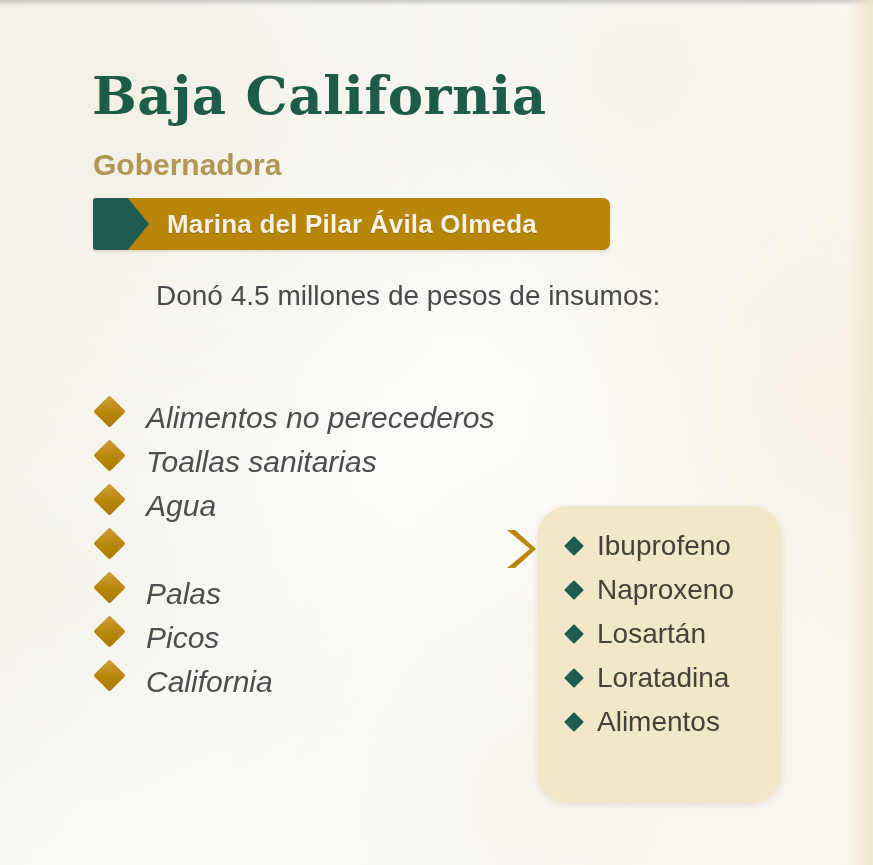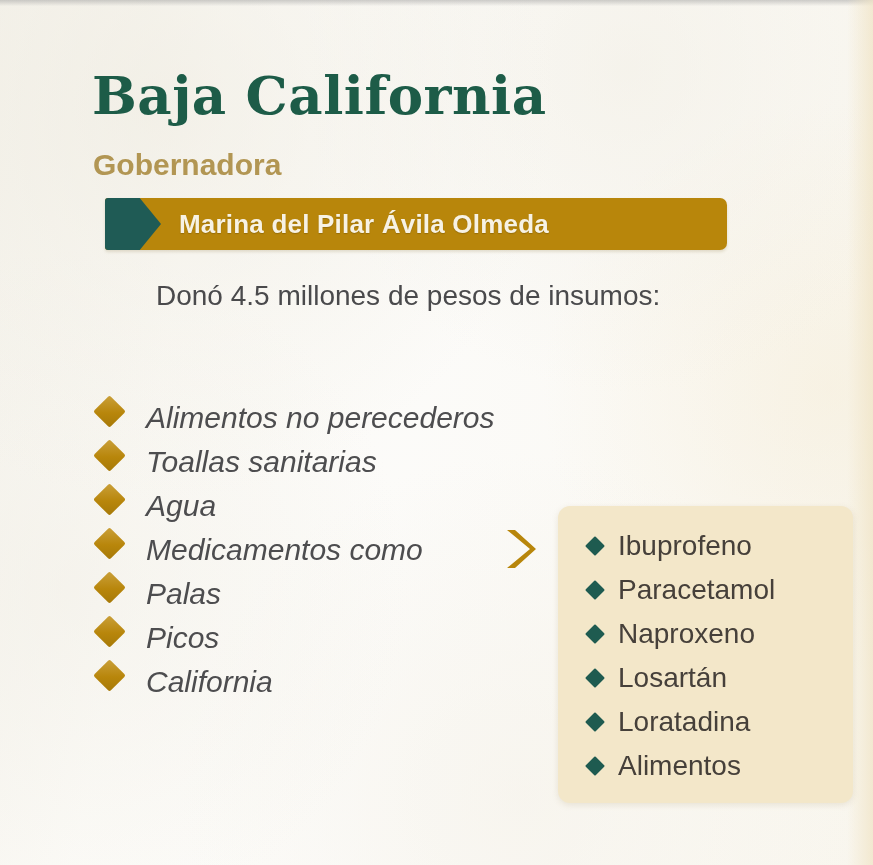--- a/index.html
+++ b/index.html
@@ -81,26 +81,25 @@
     line-height: 1.1;
     color: #b29653;
     white-space: nowrap;
   }
 
   
   .name-banner {
     position: absolute;
     left: 93px;
     top: 198px;
-    width: 622px;
+    width: 517px;
     height: 52px;
     background: #b8860b;
     border-radius: 3px 7px 7px 3px;
     box-shadow: 0 2px 3px rgba(120,100,40,0.18);
-    margin-left: 12px;
   }
   .banner-arrow {
     position: absolute;
     left: 0; top: 0;
     width: 56px;
     height: 52px;
     background: #1f5b55;
     clip-path: polygon(0 0, 62% 0, 100% 50%, 62% 100%, 0 100%);
     border-radius: 3px 0 0 3px;
   }
@@ -172,26 +171,26 @@
     left: 503px;
     top: 527px;
     width: 34px;
     height: 44px;
     color: #b8860b;
   }
 
   
   .medicines-panel {
     position: absolute;
-    left: 558px;
+    left: 537px;
     top: 506px;
-    width: 295px;
+    width: 245px;
     height: 297px;
     background: #f3e7c9;
-    border-radius: 12px;
+    border-radius: 32px;
     box-shadow: 0 2px 6px rgba(160,140,95,0.18);
   }
   .medicines-list {
     position: absolute;
     left: 22px;
     top: 18px;
     list-style: none;
     margin: 0;
     padding: 0;
   }
@@ -248,21 +247,20 @@
     <li class="supply-item">
       <span class="diamond-gold"></span>
       <span class="supply-label">Toallas sanitarias</span>
     </li>
     <li class="supply-item">
       <span class="diamond-gold"></span>
       <span class="supply-label">Agua</span>
     </li>
     <li class="supply-item">
       <span class="diamond-gold"></span>
-      <span class="supply-label">Medicamentos como</span>
     </li>
     <li class="supply-item">
       <span class="diamond-gold"></span>
       <span class="supply-label">Palas</span>
     </li>
     <li class="supply-item">
       <span class="diamond-gold"></span>
       <span class="supply-label">Picos</span>
     </li>
     <li class="supply-item">
@@ -276,24 +274,20 @@
   </svg>
 
   <div class="medicines-panel">
     <ul class="medicines-list">
       <li class="medicine-item">
         <span class="diamond-teal"></span>
         <span class="medicine-label">Ibuprofeno</span>
       </li>
       <li class="medicine-item">
         <span class="diamond-teal"></span>
-        <span class="medicine-label">Paracetamol</span>
-      </li>
-      <li class="medicine-item">
-        <span class="diamond-teal"></span>
         <span class="medicine-label">Naproxeno</span>
       </li>
       <li class="medicine-item">
         <span class="diamond-teal"></span>
         <span class="medicine-label">Losartán</span>
       </li>
       <li class="medicine-item">
         <span class="diamond-teal"></span>
         <span class="medicine-label">Loratadina</span>
       </li>

